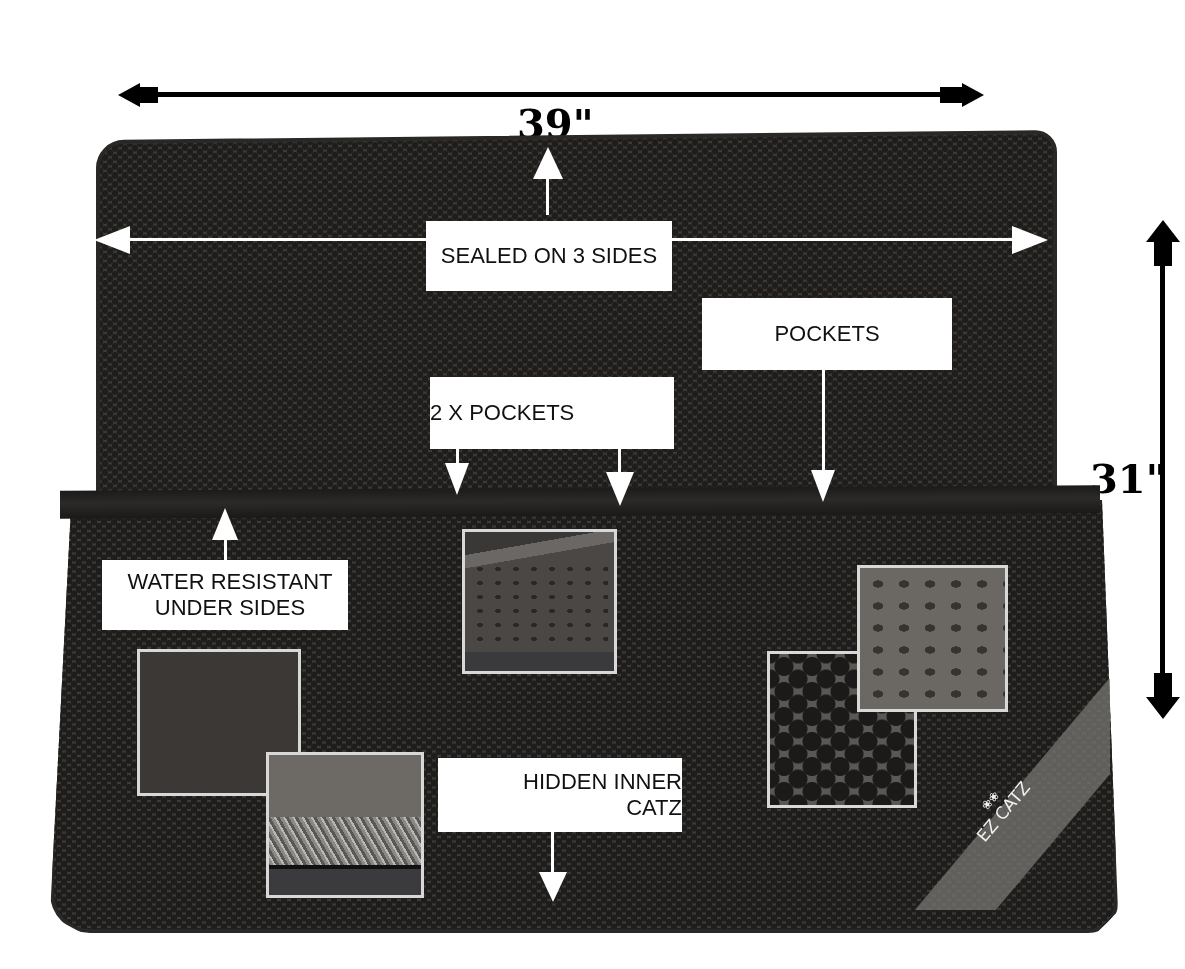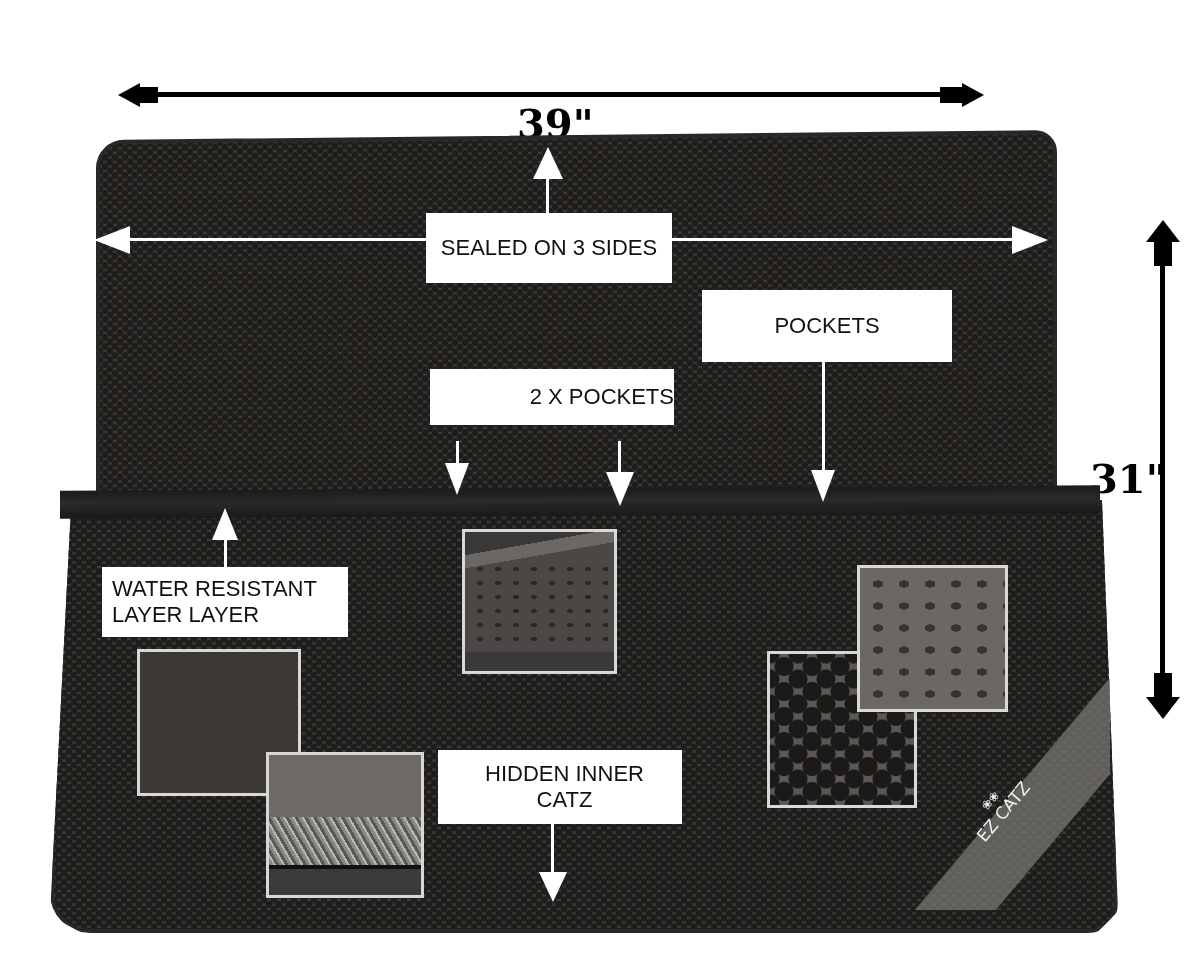--- a/index.html
+++ b/index.html
@@ -24,21 +24,21 @@
     border:4px solid #2a2826;
     clip-path: polygon(2% 0, 98.5% 0, 100% 95%, 98% 100%, 3% 100%, 0 96%);
   }
   .fold {
     left:60px; top:488px; width:1040px; height:28px;
     background:linear-gradient(#1c1b1a,#2c2a28 45%,#1a1918);
     transform: skewY(-0.3deg);
   }
   .label {
     background:#ffffff; color:#111111; font-size:22px; line-height:26px;
-    box-sizing:border-box; display:flex; align-items:center;
+    box-sizing:border-box; display:flex; align-items:center;margin-top:8px;
   }
   .dim {
     font-family:"DejaVu Serif", serif; font-weight:bold; color:#000; font-size:40px;
   }
   .line-black { background:#000; }
   .line-white { background:#fff; }
   .tri { width:0; height:0; position:absolute; }
   .photo { border:3px solid #d8d8d8; box-sizing:border-box; }
 </style>
 </head>
@@ -70,36 +70,36 @@
 <div class="abs label" style="left:426px; top:213px; width:246px; height:70px; justify-content:center;">
   <span>SEALED ON 3 SIDES</span>
 </div>
 
 <div class="abs label" style="left:702px; top:290px; width:250px; height:72px; justify-content:center;">
   <span>POCKETS</span>
 </div>
 <div class="abs line-white" style="left:822px; top:362px; width:3px; height:112px;"></div>
 <div class="tri" style="left:811px; top:470px; border-left:12px solid transparent; border-right:12px solid transparent; border-top:32px solid #fff;"></div>
 
-<div class="abs label" style="left:430px; top:369px; width:244px; height:56px; justify-content:flex-end;">
+<div class="abs label" style="left:430px; top:369px; width:244px; height:72px; justify-content:flex-start;">
   <span>2 X POCKETS</span>
 </div>
 <div class="abs line-white" style="left:456px; top:441px; width:3px; height:26px;"></div>
 <div class="tri" style="left:445px; top:463px; border-left:12px solid transparent; border-right:12px solid transparent; border-top:32px solid #fff;"></div>
 <div class="abs line-white" style="left:618px; top:441px; width:3px; height:34px;"></div>
 <div class="tri" style="left:606px; top:472px; border-left:14px solid transparent; border-right:14px solid transparent; border-top:34px solid #fff;"></div>
 
 <div class="abs line-white" style="left:224px; top:536px; width:3px; height:32px;"></div>
 <div class="tri" style="left:212px; top:508px; border-left:13px solid transparent; border-right:13px solid transparent; border-bottom:32px solid #fff;"></div>
-<div class="abs label" style="left:102px; top:567px; width:246px; height:70px; flex-direction:column; align-items:flex-start; justify-content:center; padding-left:10px;">
+<div class="abs label" style="left:102px; top:552px; width:246px; height:70px; flex-direction:column; align-items:center; justify-content:center; padding-left:10px;">
   <span>WATER RESISTANT</span>
-  <span>LAYER LAYER</span>
+  <span>UNDER SIDES</span>
 </div>
 
-<div class="abs label" style="left:438px; top:750px; width:244px; height:74px; flex-direction:column; align-items:center; justify-content:center; padding-left:9px;">
+<div class="abs label" style="left:438px; top:750px; width:244px; height:74px; flex-direction:column; align-items:flex-end; justify-content:center; padding-left:9px;">
   <span>HIDDEN INNER</span>
   <span>CATZ</span>
 </div>
 <div class="abs line-white" style="left:551px; top:824px; width:3px; height:50px;"></div>
 <div class="tri" style="left:539px; top:872px; border-left:14px solid transparent; border-right:14px solid transparent; border-top:30px solid #fff;"></div>
 
 <div class="abs photo" style="left:462px; top:529px; width:155px; height:145px; background:
   linear-gradient(170deg, #3a3836 0 14%, #6a6764 14% 22%, transparent 22%),
   linear-gradient(#4a4744 86%, #3a3a3c 86%),
   #6e6a66;">

